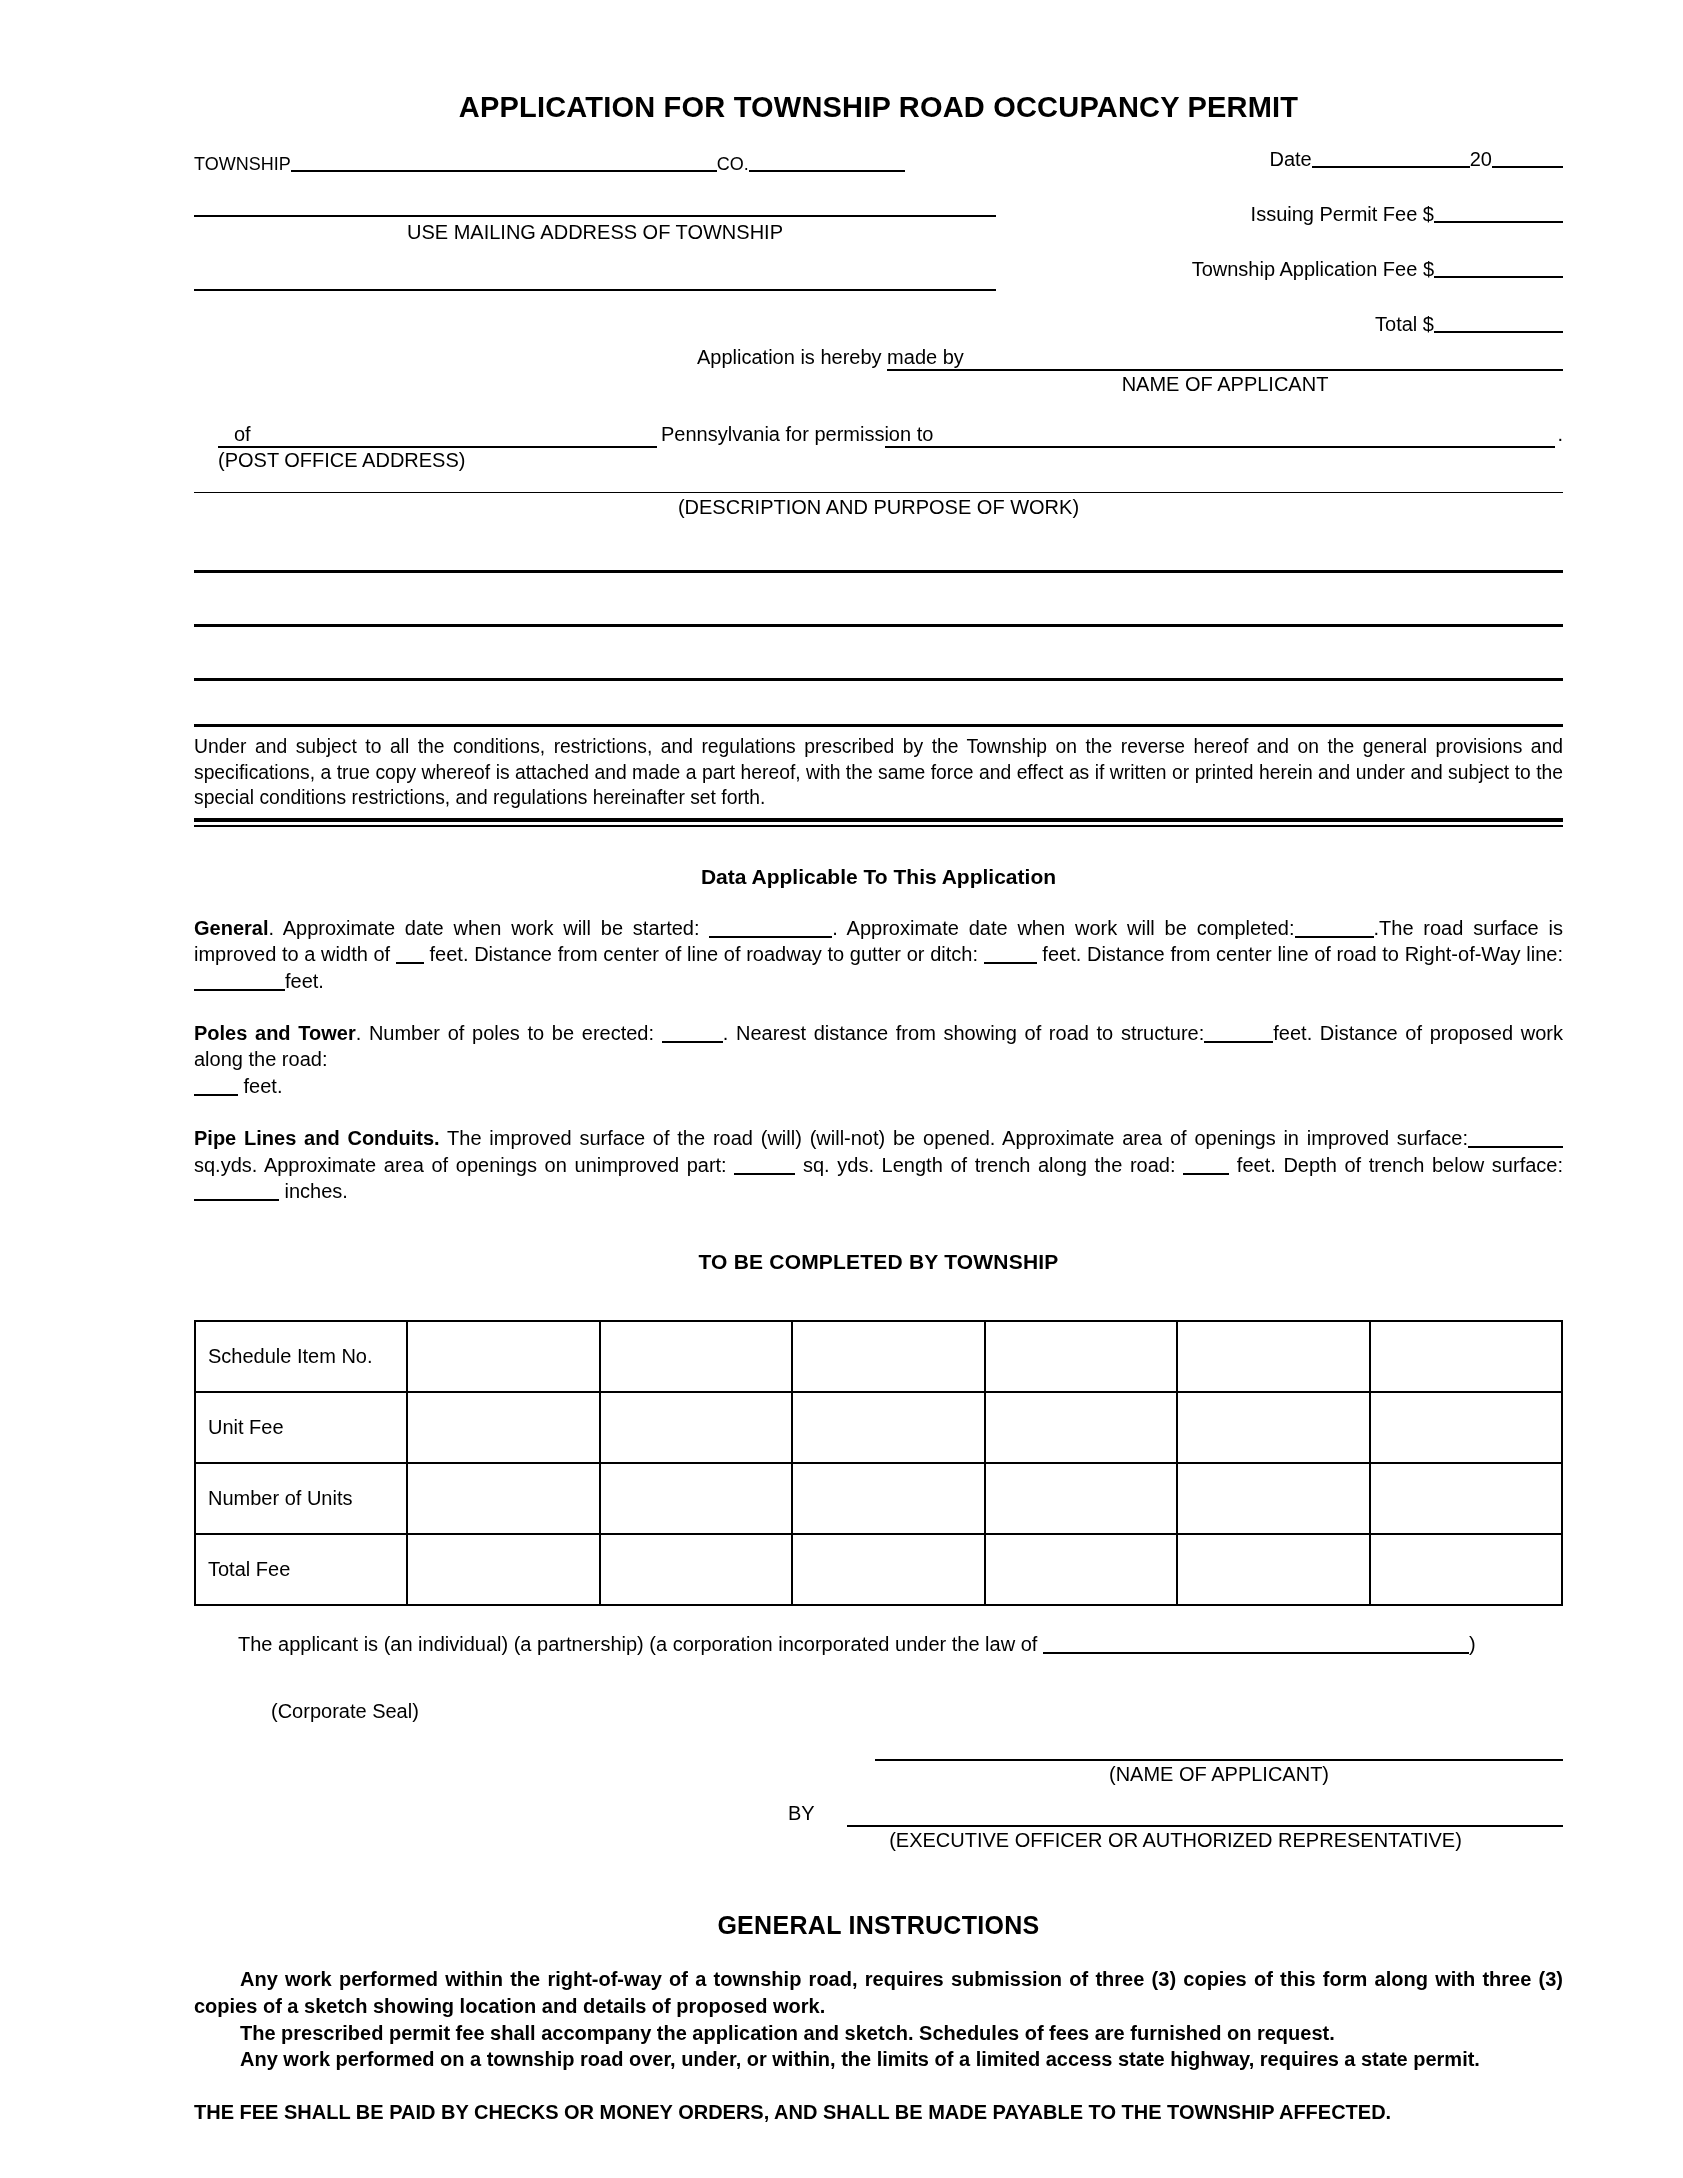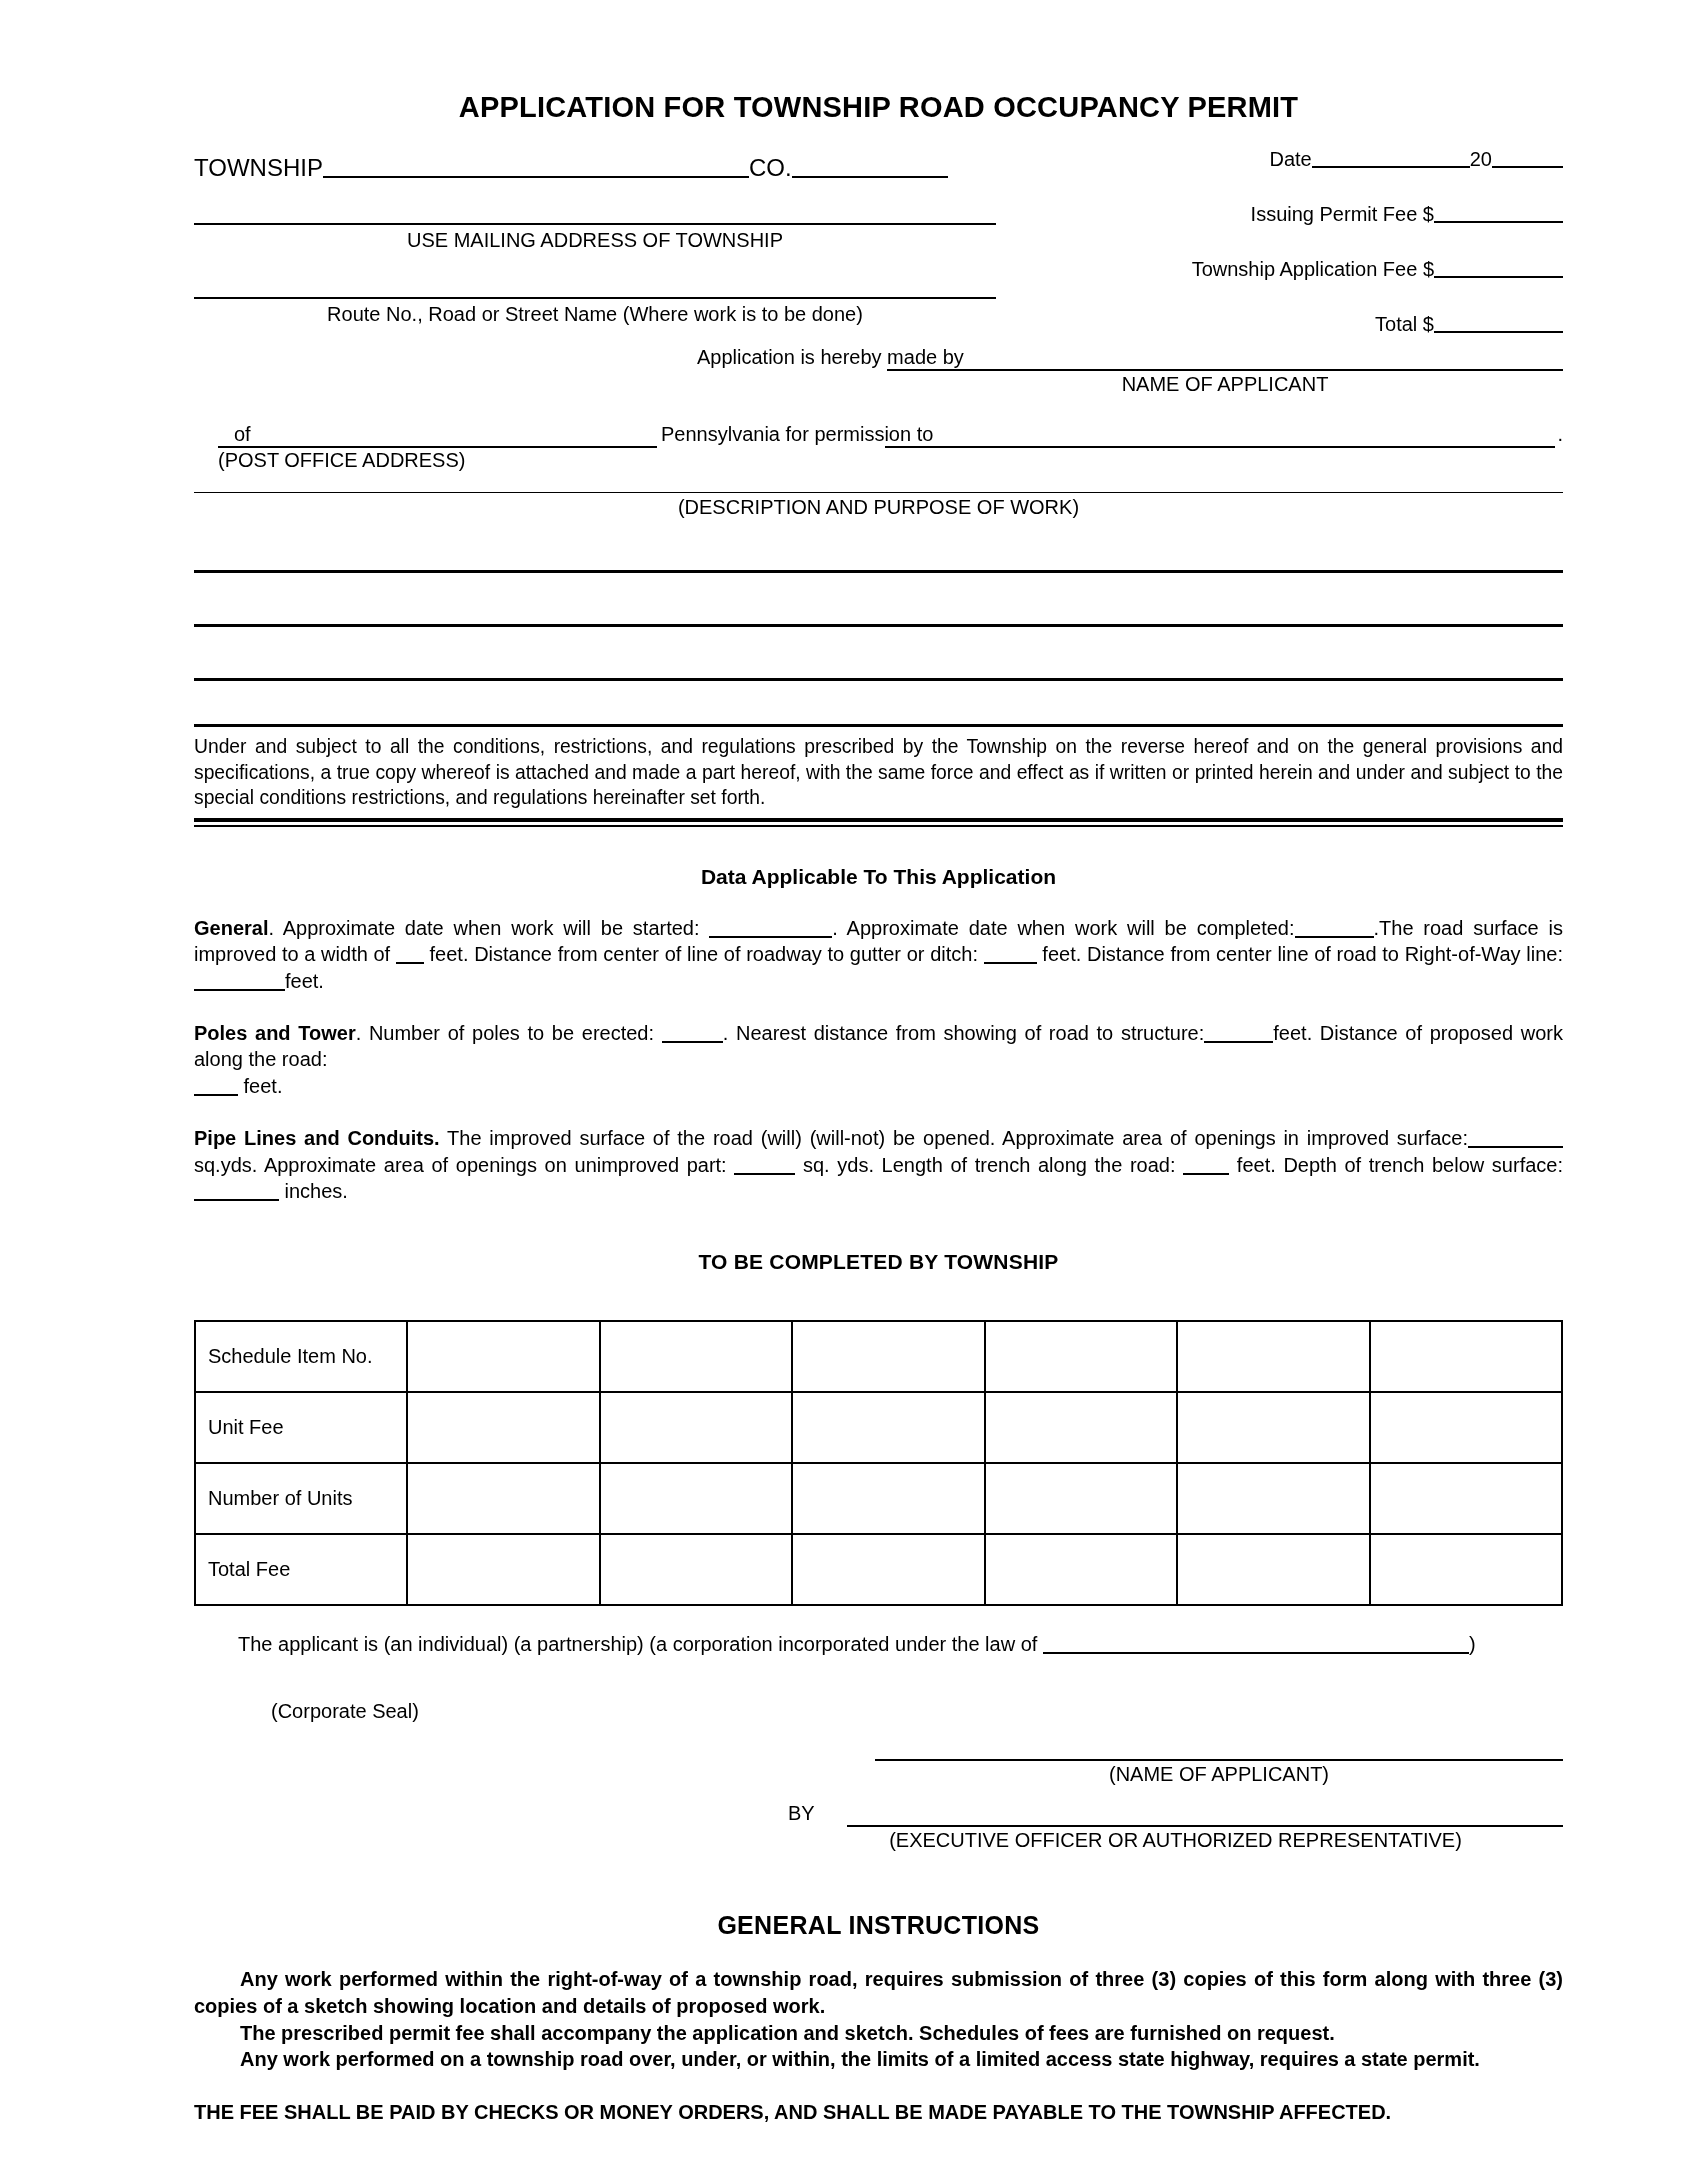--- a/index.html
+++ b/index.html
@@ -37,21 +37,21 @@
     font-weight: bold;
     letter-spacing: 0.2px;
     margin-top: 92px;
     margin-bottom: 0;
     line-height: 1.1;
   }
 
   
   .row {
     position: relative;
-    font-size: 24px;
+    font-size: 18px;
     line-height: 1.25;
   }
   .fill {
     display: inline-block;
     border-bottom: 2.6px solid #000;
     vertical-align: baseline;
     height: 1em;
     margin-bottom: -2px;
   }
   .inline-blank {
@@ -313,21 +313,20 @@
 
       <div class="left-col">
         <div class="row tw-line" style="margin-top:6px;">
           <span>TOWNSHIP</span><span class="fill" style="width:426px;"></span><span>CO.</span><span class="fill" style="width:156px;"></span>
         </div>
 
         <div class="ruled" style="margin-top:40px;"></div>
         <div class="caption">USE MAILING ADDRESS OF TOWNSHIP</div>
 
         <div class="ruled" style="margin-top:45px;"></div>
-        <div class="caption">Route No., Road or Street Name (Where work is to be done)</div>
       </div>
 
       <div class="right-col">
         <div class="right-line">
           <span>Date</span><span class="fill" style="width:158px;"></span><span>20</span><span class="fill" style="width:71px;"></span>
         </div>
         <div class="right-line">
           <span>Issuing Permit Fee $</span><span class="fill" style="width:129px;"></span>
         </div>
         <div class="right-line">

